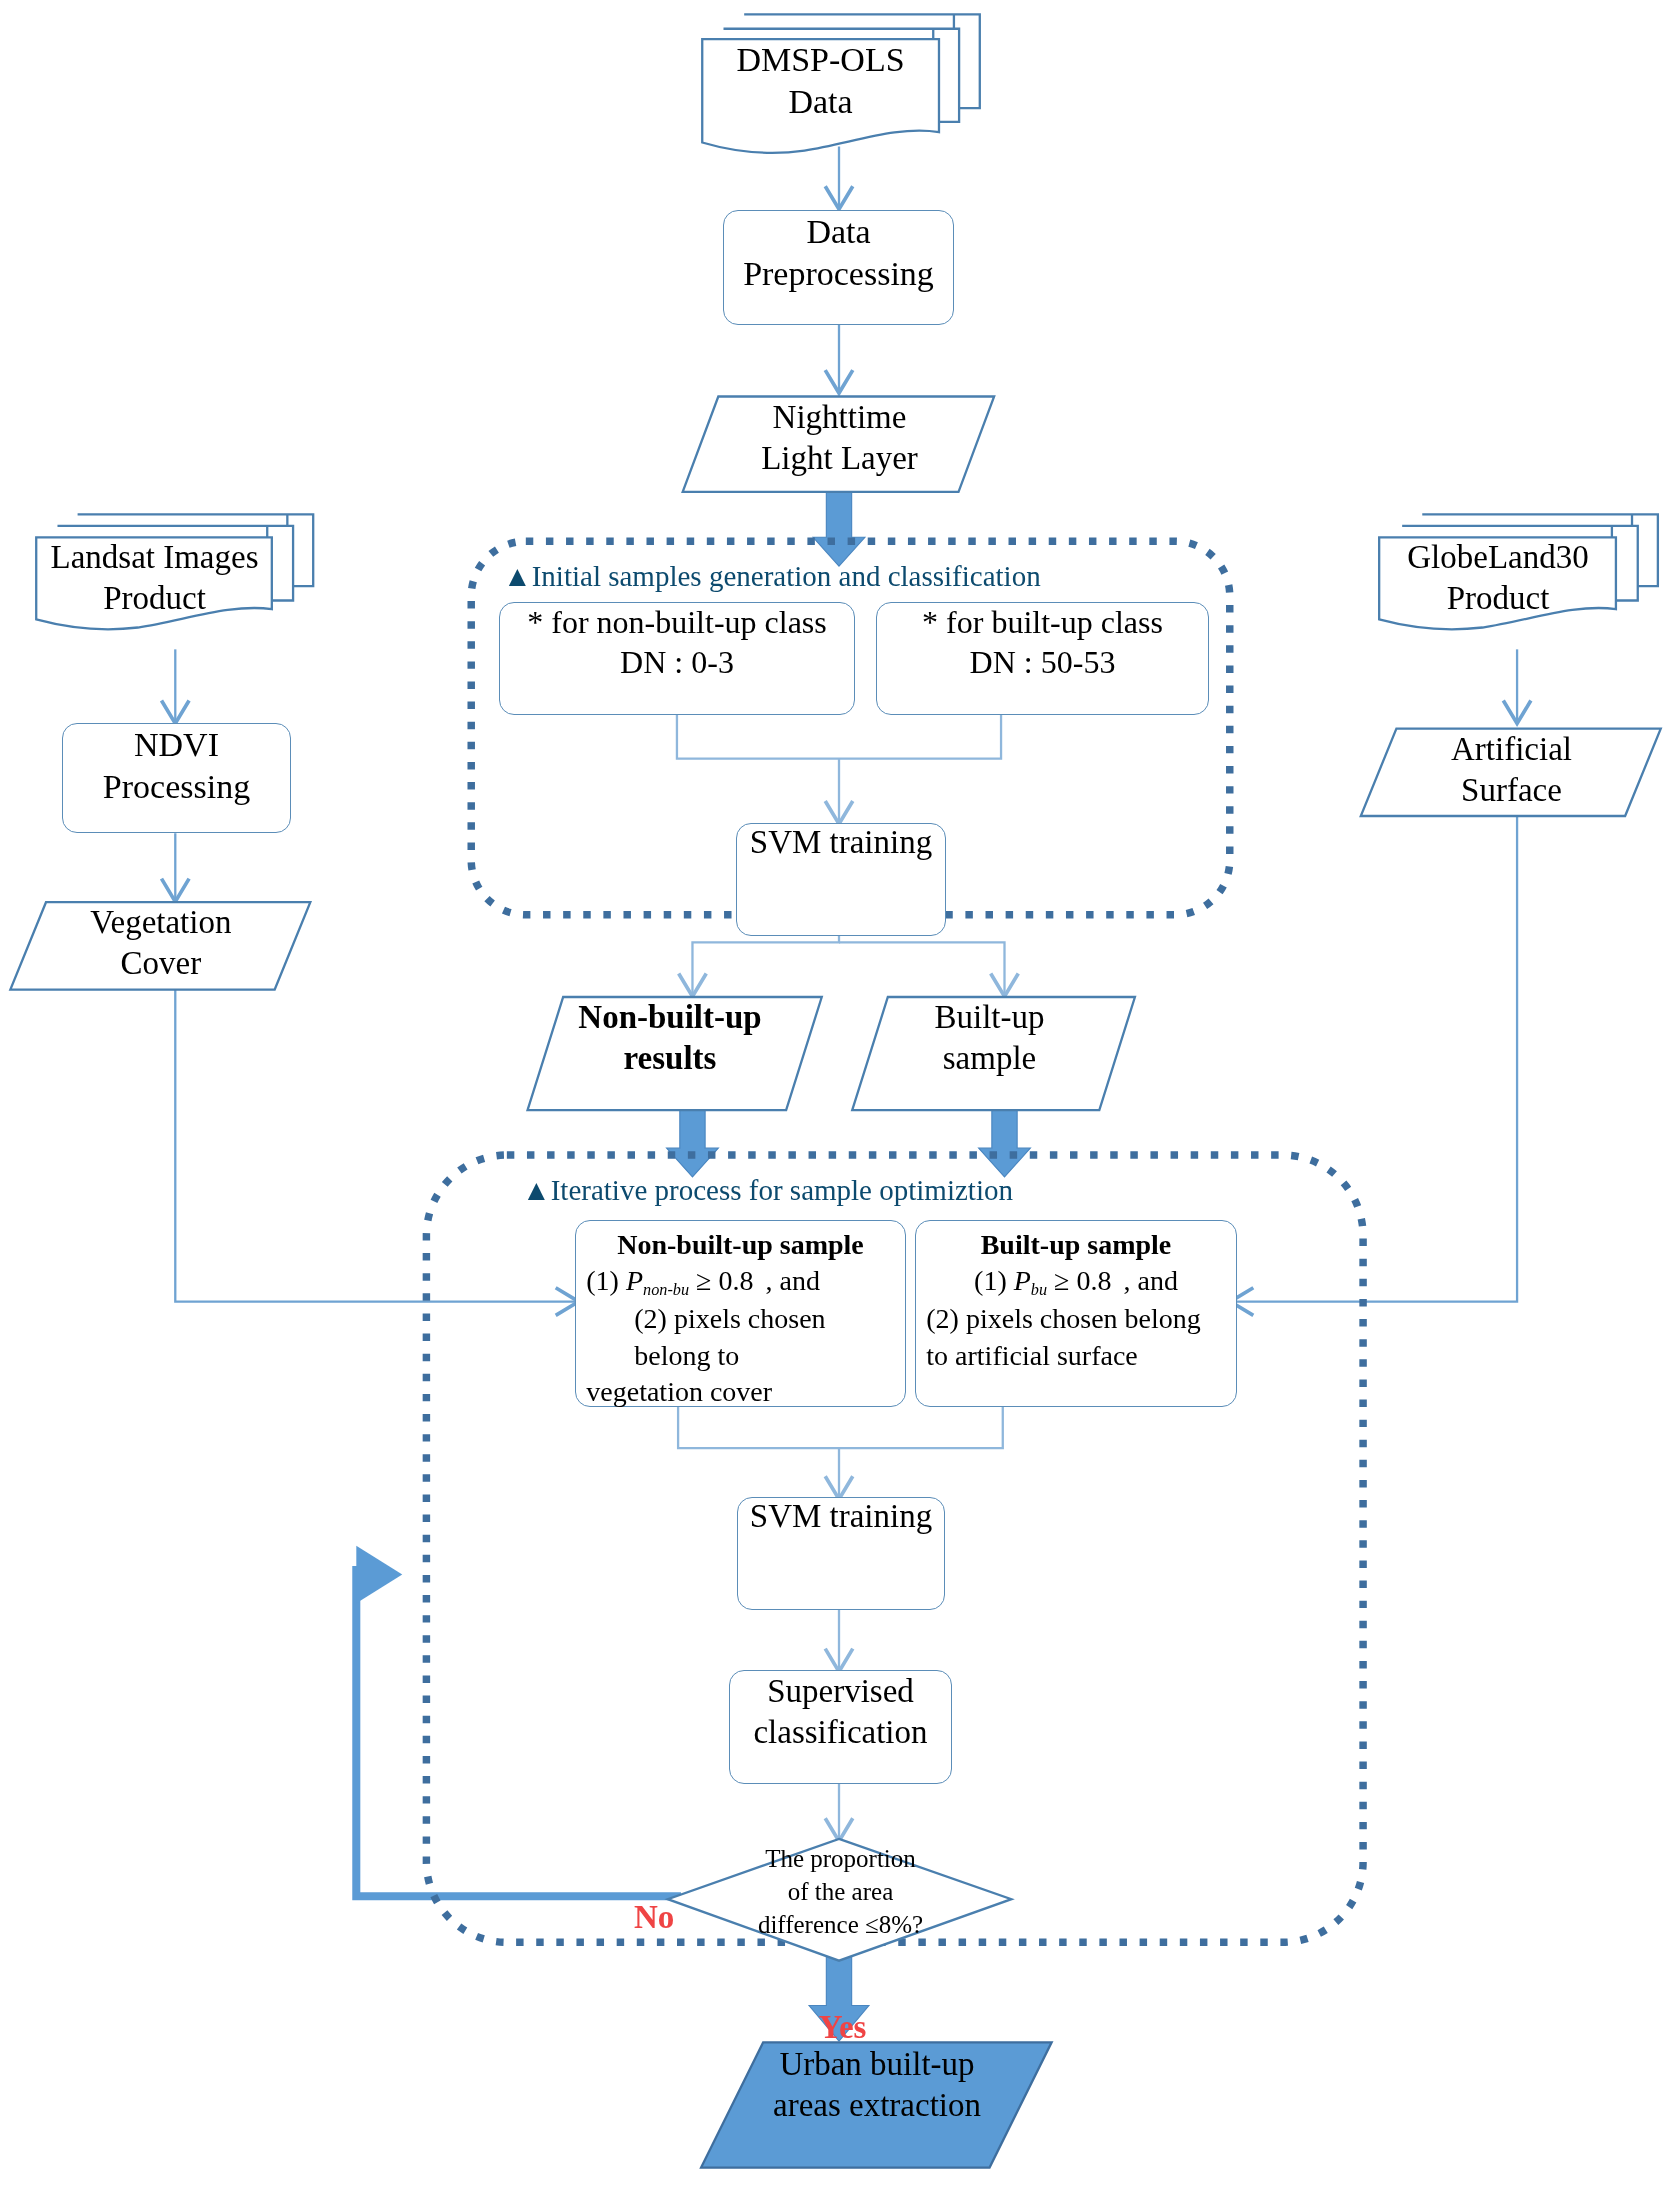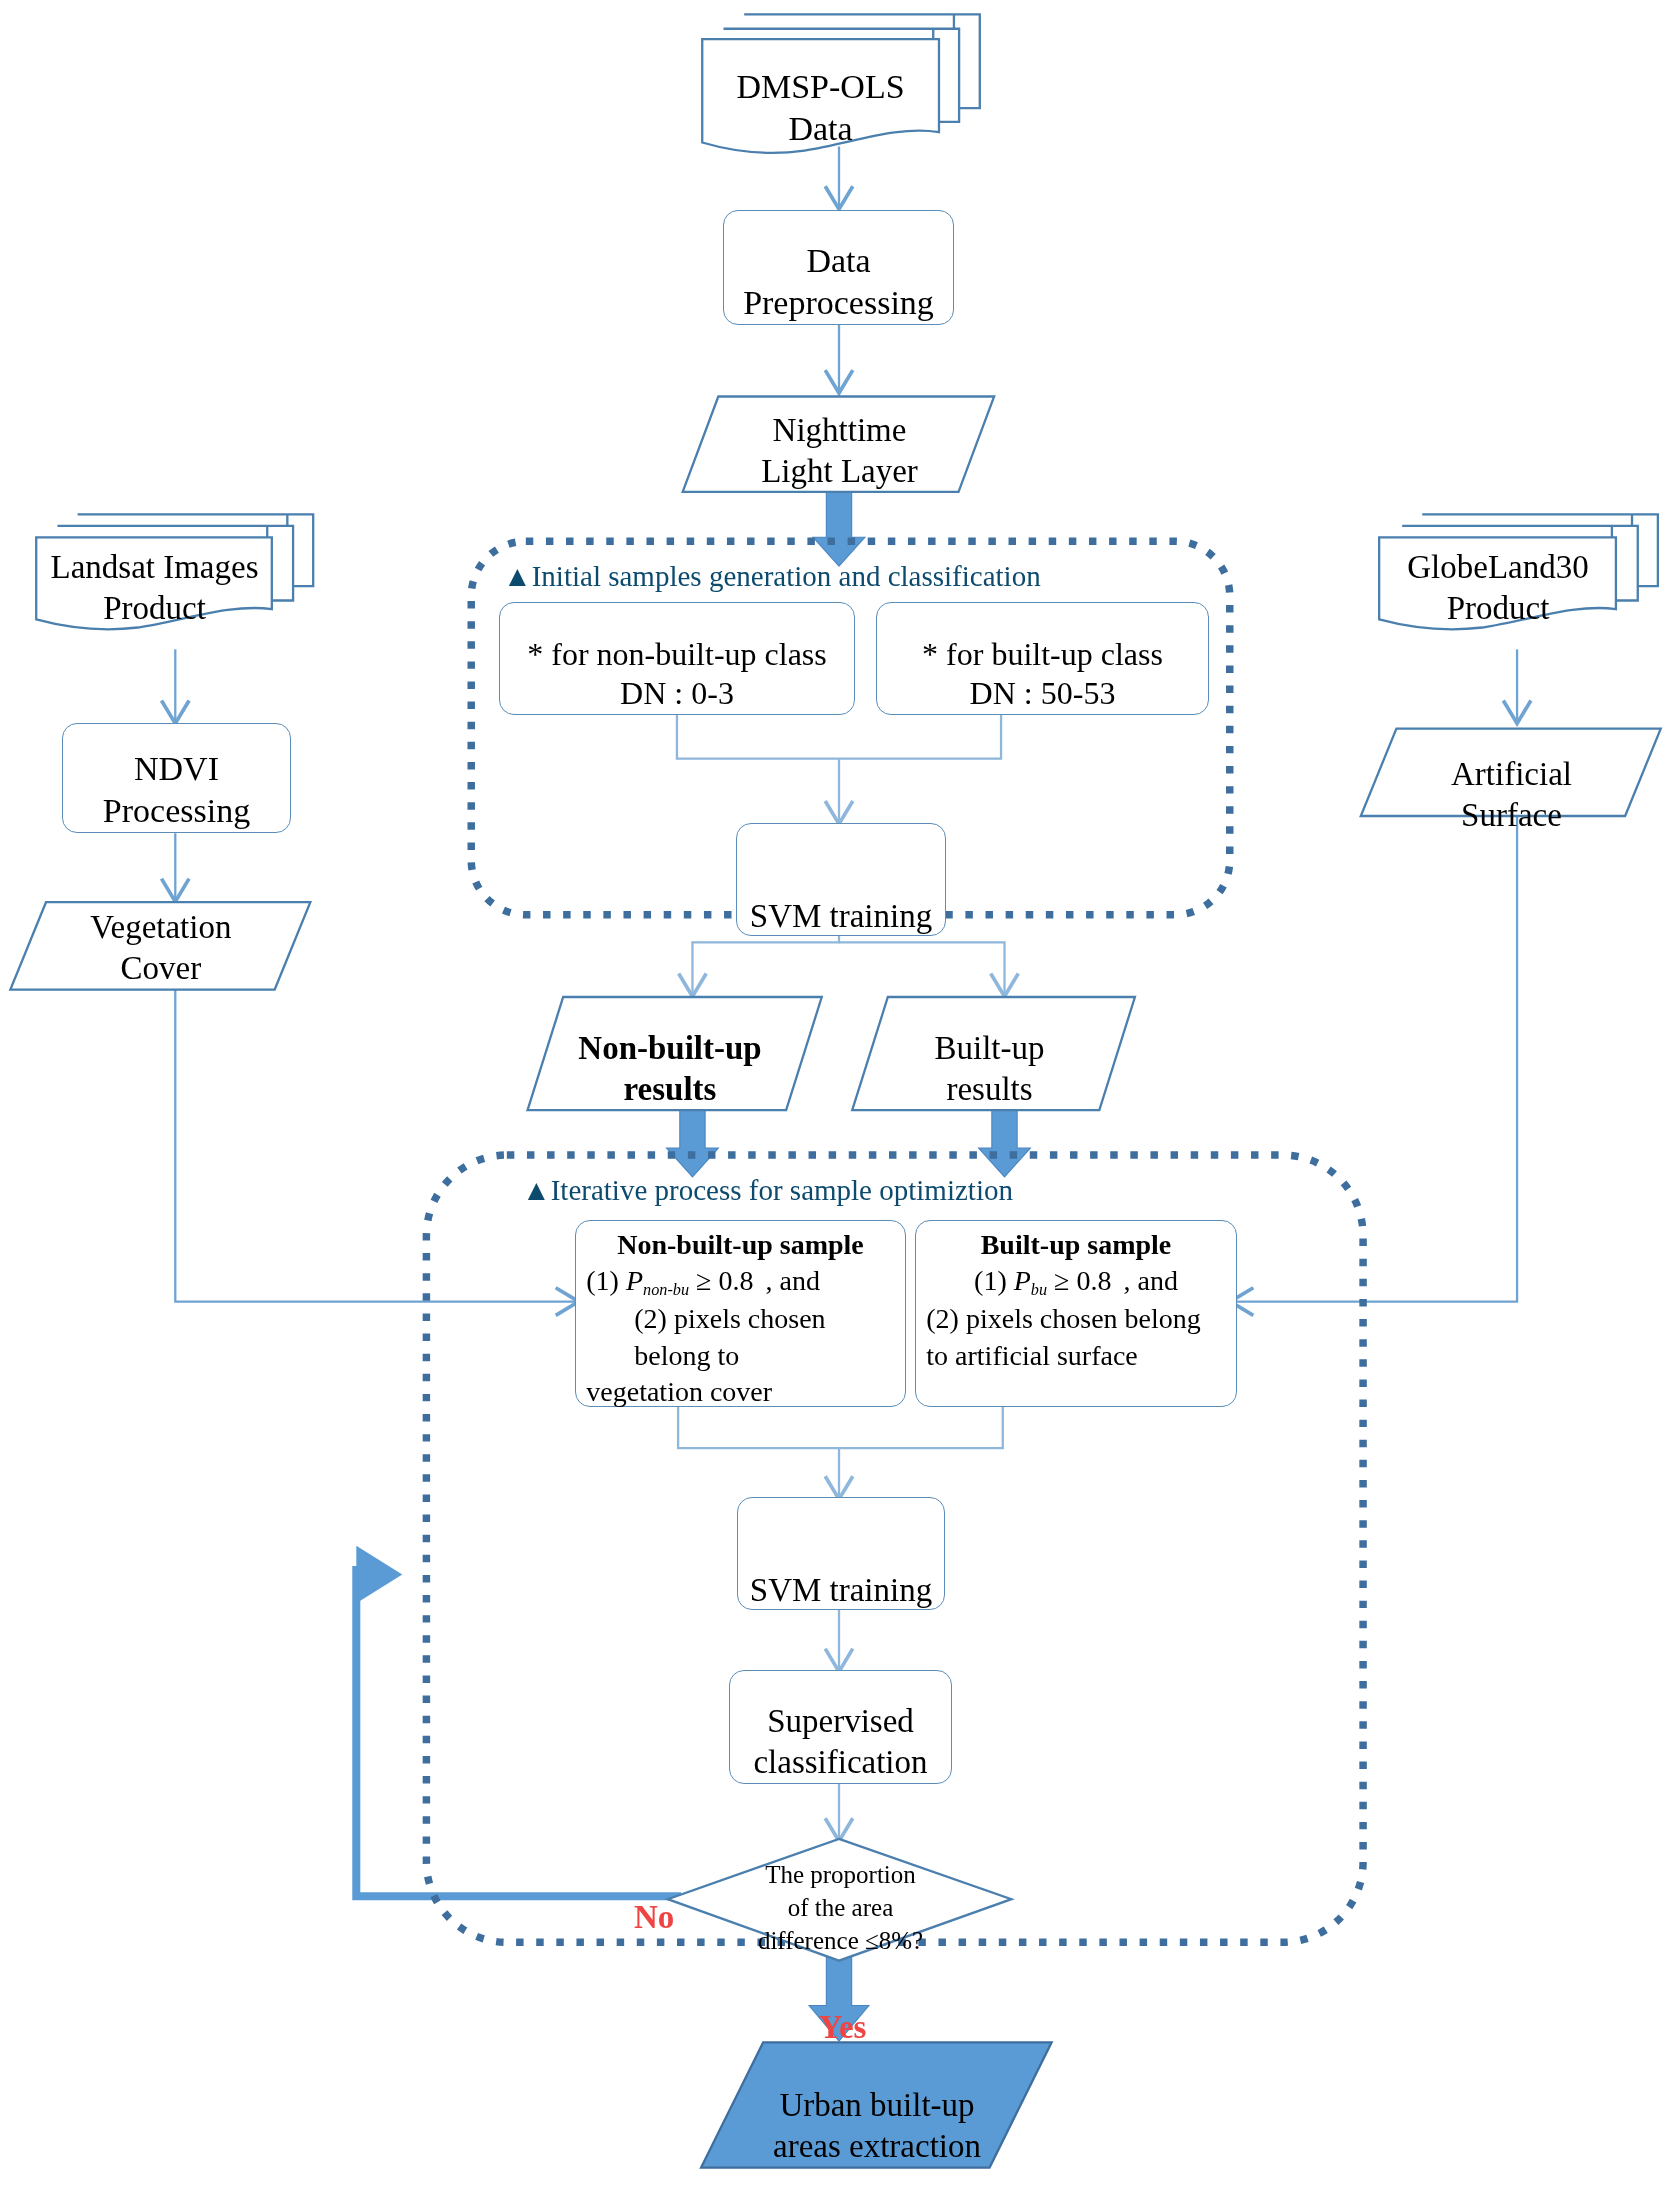--- a/index.html
+++ b/index.html
@@ -1,19 +1,19 @@
 <!DOCTYPE html>
 <html style="font-size:9.2px"><head>
 <meta charset="utf-8">
 <style>
   html,body{margin:0;padding:0;background:#fff;}
   body{font-family:"Liberation Serif", serif;}
   #canvas{position:relative;width:1678px;height:2194px;background:#fff;overflow:hidden;}
   svg.layer{position:absolute;left:0;top:0;width:1678px;height:2194px;pointer-events:none;}
-  .node{position:absolute;box-sizing:border-box;display:flex;align-items:flex-end;justify-content:center;text-align:center;color:#000;}
+  .node{position:absolute;box-sizing:border-box;display:flex;align-items:flex-start;justify-content:center;text-align:center;color:#000;}
   .lbl{position:absolute;white-space:pre;color:#ef4444;}
   .rr{border:1.7px solid #5B8DB8;border-radius:15px;background:#fff;}
   .txt-lines{line-height:1.24;}
   .bold{font-weight:bold;}
   .sub{font-size:0.58em;vertical-align:-0.32em;font-style:italic;font-family:"Liberation Serif",serif;}
   .ital{font-style:italic;}
   .hdr{position:absolute;font-size:29px;color:#0c4a6e;white-space:nowrap;}
 </style>
 </head>
 <body>
@@ -220,21 +220,21 @@
 Surface</span>
   </div>
 
   <div class="node txt-lines" style="left:532px;top:997px;width:276px;height:113px;font-size:33px;font-weight:bold;">
     <span style="white-space:pre-line;">Non-built-up
 results</span>
   </div>
 
   <div class="node txt-lines" style="left:856px;top:997px;width:267px;height:113px;font-size:33px;">
     <span style="white-space:pre-line;">Built-up
-results</span>
+sample</span>
   </div>
 
   <div class="node txt-lines" style="left:721px;top:1842px;width:239px;height:115px;font-size:25px;line-height:1.32;">
     <span style="white-space:pre-line;">The proportion
 of the area
 difference ≤8%?</span>
   </div>
 
   <div class="node txt-lines" style="left:713px;top:2044px;width:328px;height:123px;font-size:33px;">
     <span style="white-space:pre-line;">Urban built-up

